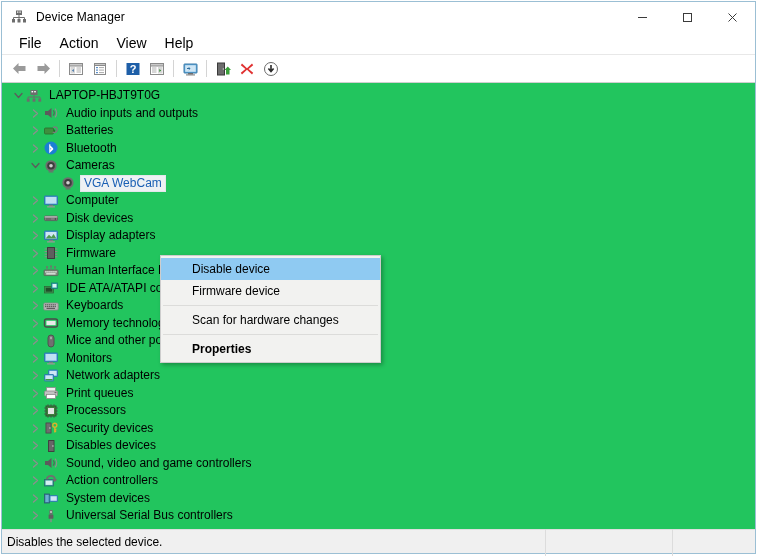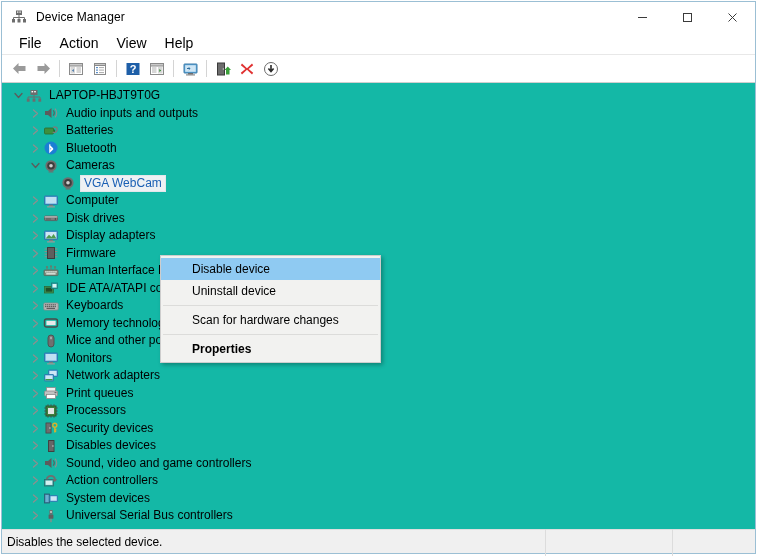--- a/index.html
+++ b/index.html
@@ -113,21 +113,21 @@
     width: 1px;
     height: 17px;
     background: #d4d4d4;
     margin: 0 4px;
   }
 
   
   .treewrap {
     flex: 1 1 auto;
     position: relative;
-    background: #14b8a6;
+    background: #22c55e;
     overflow: hidden;
   }
   .tree {
     position: absolute;
     left: 0;
     top: 4px;
     right: 0;
     bottom: 0;
   }
   .row {
@@ -477,21 +477,21 @@
               </svg>
             </span>
             <span class="row-icon">
               <svg width="16" height="16" viewBox="0 0 16 16">
                 <rect x="1.5" y="6" width="13" height="4.6" rx="1" fill="#7c7c7c" stroke="#5a5a5a" stroke-width="0.8"></rect>
                 <rect x="1.5" y="6" width="13" height="1.8" rx="1" fill="#a8a8a8"></rect>
                 <circle cx="12.4" cy="9" r="0.8" fill="#3c3c3c"></circle>
                 <rect x="3" y="8.5" width="5" height="1" fill="#5a5a5a"></rect>
               </svg>
             </span>
-            <span class="row-label">Disk drives</span>
+            <span class="row-label">Disk devices</span>
           </div>
           <div class="row lvl1">
             <span class="twisty">
               <svg width="9" height="9" viewBox="0 0 9 9">
                 <path d="M2.5 1 L6.5 4.5 L2.5 8" stroke="#8e8e8e" stroke-width="1.3" fill="none" stroke-linecap="round" stroke-linejoin="round"></path>
               </svg>
             </span>
             <span class="row-icon">
               <svg width="16" height="16" viewBox="0 0 16 16">
                 <rect x="1.5" y="3" width="13" height="8.6" rx="0.6" fill="#4a9fd8" stroke="#2e7aad" stroke-width="1"></rect>
@@ -783,21 +783,21 @@
                 <rect x="5.6" y="6.4" width="4.8" height="4.4" rx="0.5" fill="#5e5e5e"></rect>
                 <rect x="7.3" y="10.8" width="1.4" height="3.4" fill="#8a8a8a"></rect>
               </svg>
             </span>
             <span class="row-label">Universal Serial Bus controllers</span>
           </div>
         </div>
 
       <div class="ctxmenu" id="ctxmenu">
           <div class="ctxitem highlight">Disable device</div>
-          <div class="ctxitem">Uninstall device</div>
+          <div class="ctxitem">Firmware device</div>
           <div class="ctxsep"></div>
           <div class="ctxitem">Scan for hardware changes</div>
           <div class="ctxsep"></div>
           <div class="ctxitem bold">Properties</div>
         </div>
     </div>
 
     <div class="statusbar">
       <div class="status-pane main">
         <span>Disables the selected device.</span>

